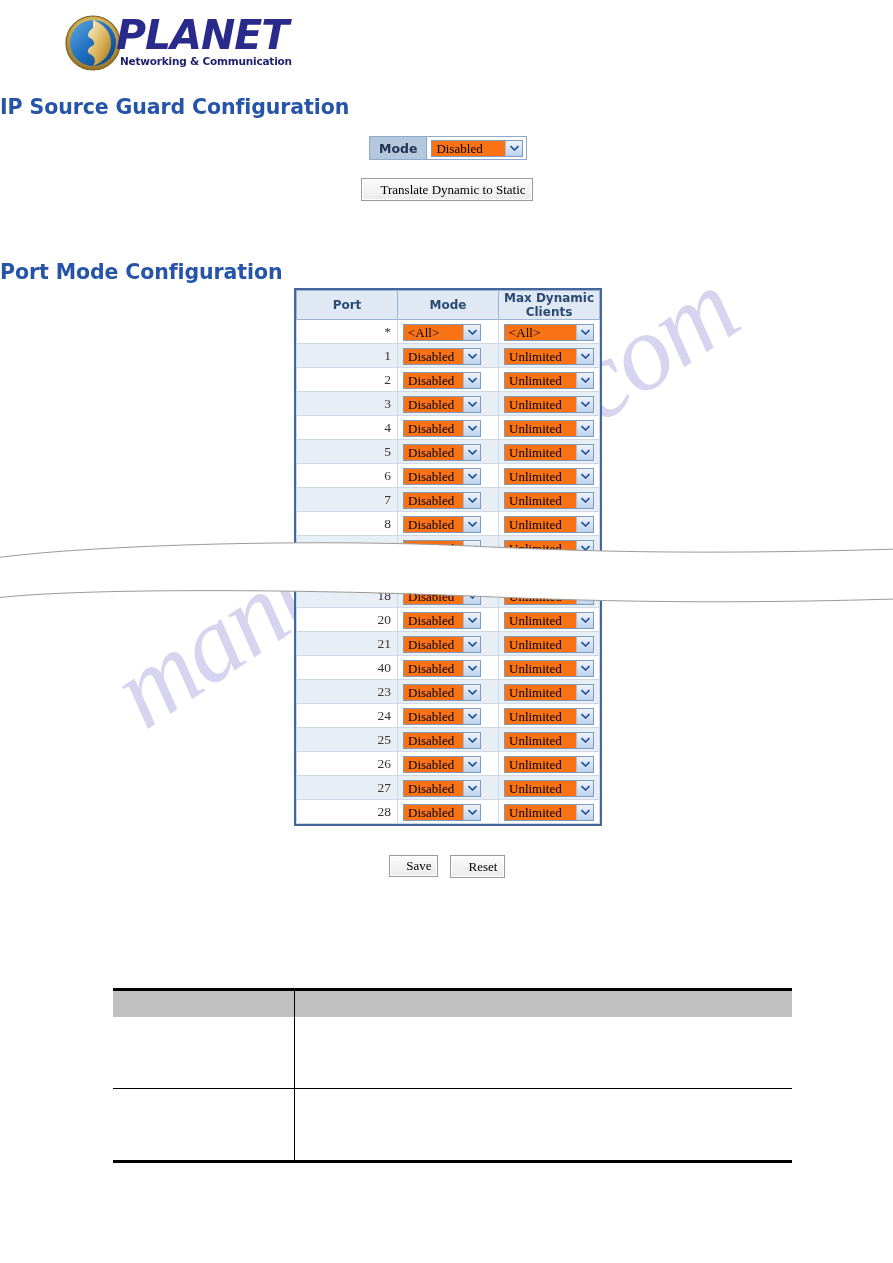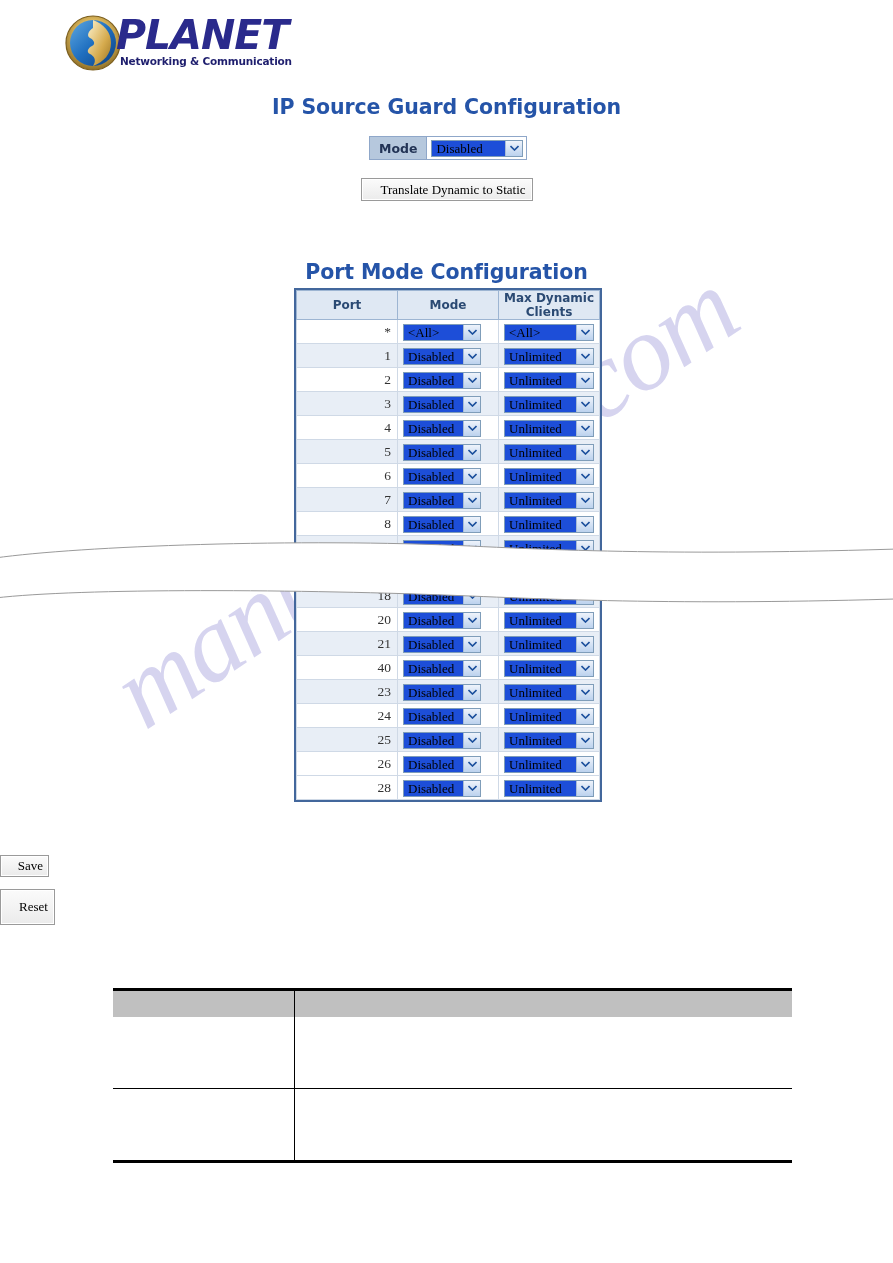--- a/index.html
+++ b/index.html
@@ -77,21 +77,21 @@
     color: #1f1f6e;
     letter-spacing: -0.2px;
     margin-top: -3px;
     margin-left: 4px;
   }
 
   
   .page-heading {
     position: absolute;
     width: 100%;
-    text-align: center;
+    text-align: left;
     font-family: "DejaVu Sans", sans-serif;
     font-size: 20.5px;
     font-weight: bold;
     color: #2554a8;
     letter-spacing: -0.1px;
     z-index: 10;
   }
   #title-isg { top: 95px; }
   #title-pmc { top: 260px; }
 
@@ -118,21 +118,21 @@
     display: flex;
     align-items: center;
   }
   #mode-select-wrap {
     padding: 2px 3px 2px 4px;
     display: flex;
     align-items: center;
   }
   .sel {
     border: 1px solid #7f9db9;
-    background: #1d4ed8;
+    background: #f97316;
     height: 17px;
     display: inline-flex;
     align-items: center;
     box-sizing: border-box;
     font-family: "Liberation Serif", serif;
     font-size: 13px;
     color: #000000;
   }
   .sel .sel-txt {
     padding-left: 4px;
@@ -241,24 +241,23 @@
   
   #action-row {
     position: absolute;
     left: 0;
     top: 855px;
     width: 100%;
     display: flex;
     justify-content: center;
     gap: 12px;
     z-index: 10;
-    flex-direction: column;
   }
   #save-btn  { width: 49px; height: 22px; }
-  #reset-btn { width: 55px; height: 36px; text-align: right; }
+  #reset-btn { width: 55px; height: 23px; text-align: right; }
 
   
   #desc-table-wrap {
     position: absolute;
     left: 113px;
     top: 988px;
     width: 679px;
     z-index: 10;
   }
   table.desc-table {
@@ -788,20 +787,43 @@
             <div class="cellpad"><div class="sel sel-max">
                 <span class="sel-txt">Unlimited</span>
                 <span class="sel-arrow">
                   <svg width="9" height="6" viewBox="0 0 9 6">
                     <path d="M0.5 1 L4.5 5 L8.5 1" fill="none" stroke="#1b4f9c" stroke-width="1.6"></path>
                   </svg>
                 </span>
               </div></div>
           </td>
         </tr>
+        <tr class="even">
+          <td class="c-port">27</td>
+          <td class="c-mode">
+            <div class="cellpad"><div class="sel sel-mode">
+                <span class="sel-txt">Disabled</span>
+                <span class="sel-arrow">
+                  <svg width="9" height="6" viewBox="0 0 9 6">
+                    <path d="M0.5 1 L4.5 5 L8.5 1" fill="none" stroke="#1b4f9c" stroke-width="1.6"></path>
+                  </svg>
+                </span>
+              </div></div>
+          </td>
+          <td class="c-max">
+            <div class="cellpad"><div class="sel sel-max">
+                <span class="sel-txt">Unlimited</span>
+                <span class="sel-arrow">
+                  <svg width="9" height="6" viewBox="0 0 9 6">
+                    <path d="M0.5 1 L4.5 5 L8.5 1" fill="none" stroke="#1b4f9c" stroke-width="1.6"></path>
+                  </svg>
+                </span>
+              </div></div>
+          </td>
+        </tr>
         <tr class="odd">
           <td class="c-port">28</td>
           <td class="c-mode">
             <div class="cellpad"><div class="sel sel-mode">
                 <span class="sel-txt">Disabled</span>
                 <span class="sel-arrow">
                   <svg width="9" height="6" viewBox="0 0 9 6">
                     <path d="M0.5 1 L4.5 5 L8.5 1" fill="none" stroke="#1b4f9c" stroke-width="1.6"></path>
                   </svg>
                 </span>

